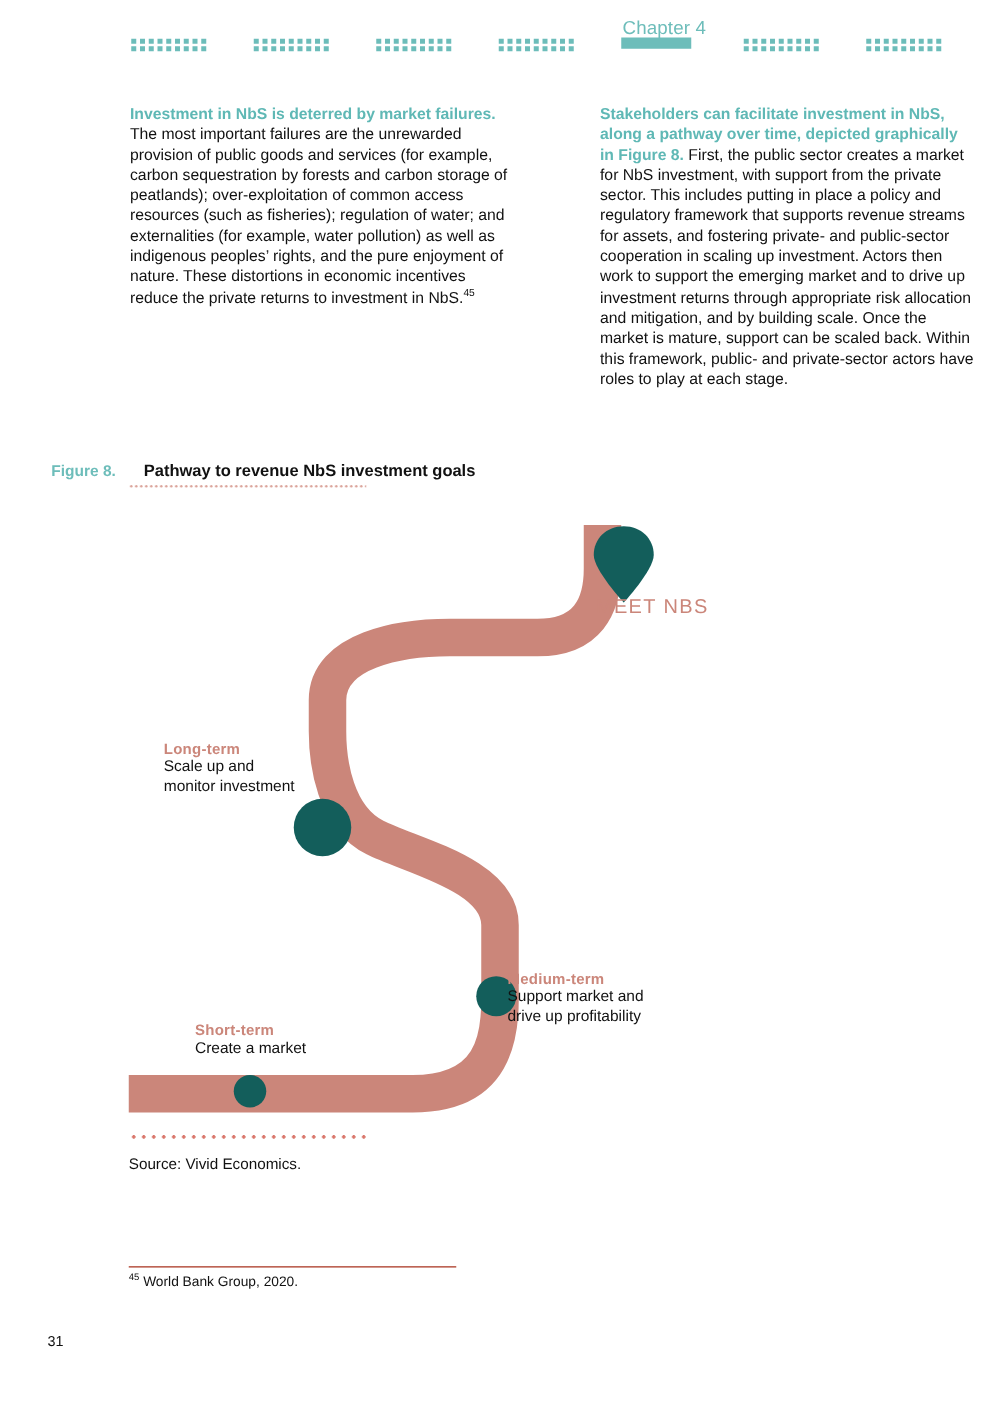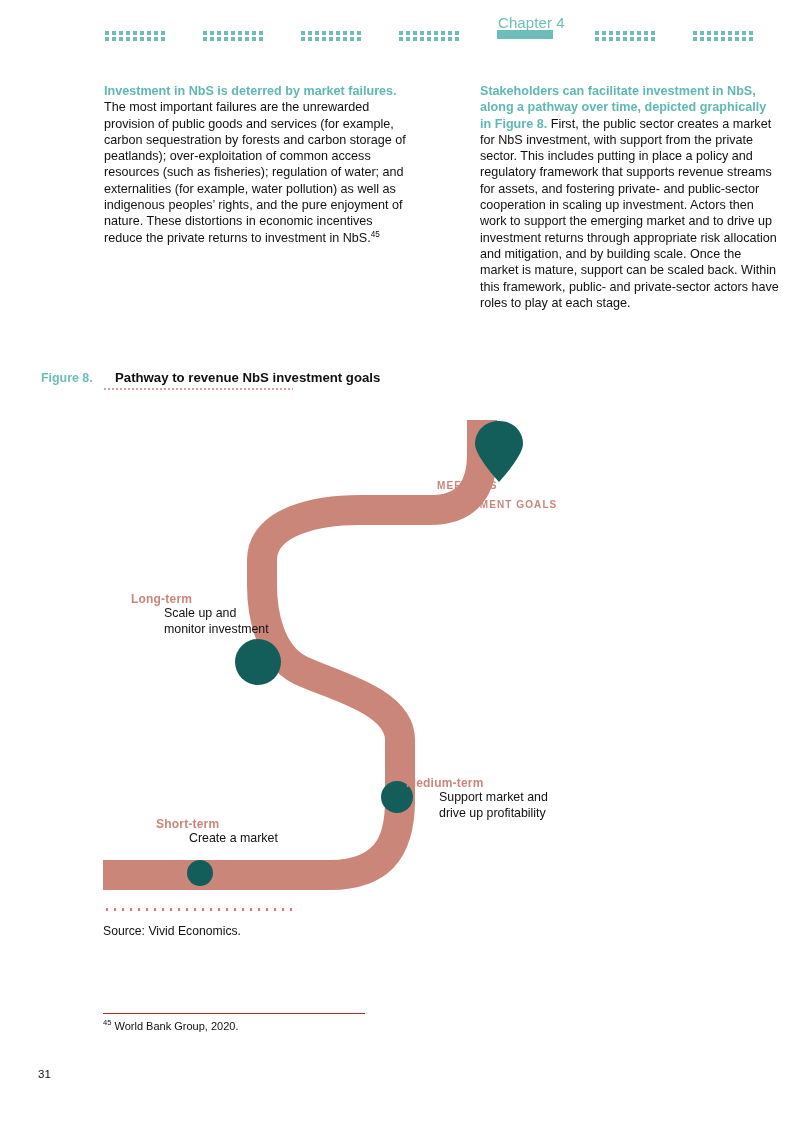--- a/index.html
+++ b/index.html
@@ -112,34 +112,33 @@
     font-size: 12px;
     letter-spacing: .2px;
     white-space: nowrap;
     font-stretch: condensed;
   }
   .fig-label .desc {
     color: #111111;
     font-size: 12.4px;
     line-height: 15.5px;
     white-space: nowrap;
-    margin-left: 33px;
   }
   #label-longterm  { left: 131px; top: 592px; }
   #label-medium    { left: 406px; top: 776px; }
   #label-short     { left: 156px; top: 817px; }
 
   #goal-label {
     position: absolute;
     left: 437px; top: 476px;
     width: 130px;
-    text-align: left;
+    text-align: right;
     color: #CB867A;
-    font-weight: bold;
-    font-size: 10px;
+    font-weight: normal;
+    font-size: 16px;
     line-height: 19px;
     letter-spacing: 1.1px;
     font-stretch: condensed;
   }
 
   
   #source-dots {
     position: absolute;
     left: 103px; top: 908px;
     width: 192px; height: 3px;
@@ -336,21 +335,20 @@
              C 523 48 499 22 499 22 Z" fill="#135E5B" transform="rotate(180 499 52)"></path>
   </g>
 
   <circle cx="200" cy="473" r="13" fill="#135E5B"></circle>
   <circle cx="397" cy="397" r="16" fill="#135E5B"></circle>
   <circle cx="258" cy="262" r="23" fill="#135E5B"></circle>
 </svg>
 
 <div id="goal-label">
   <div>MEET NBS</div>
-  <div>INVESTMENT GOALS</div>
 </div>
 
 <div class="fig-label" id="label-longterm">
   <div class="term">Long-term</div>
   <div class="desc">Scale up and</div>
   <div class="desc">monitor investment</div>
 </div>
 
 <div class="fig-label" id="label-medium">
   <div class="term">Medium-term</div>

